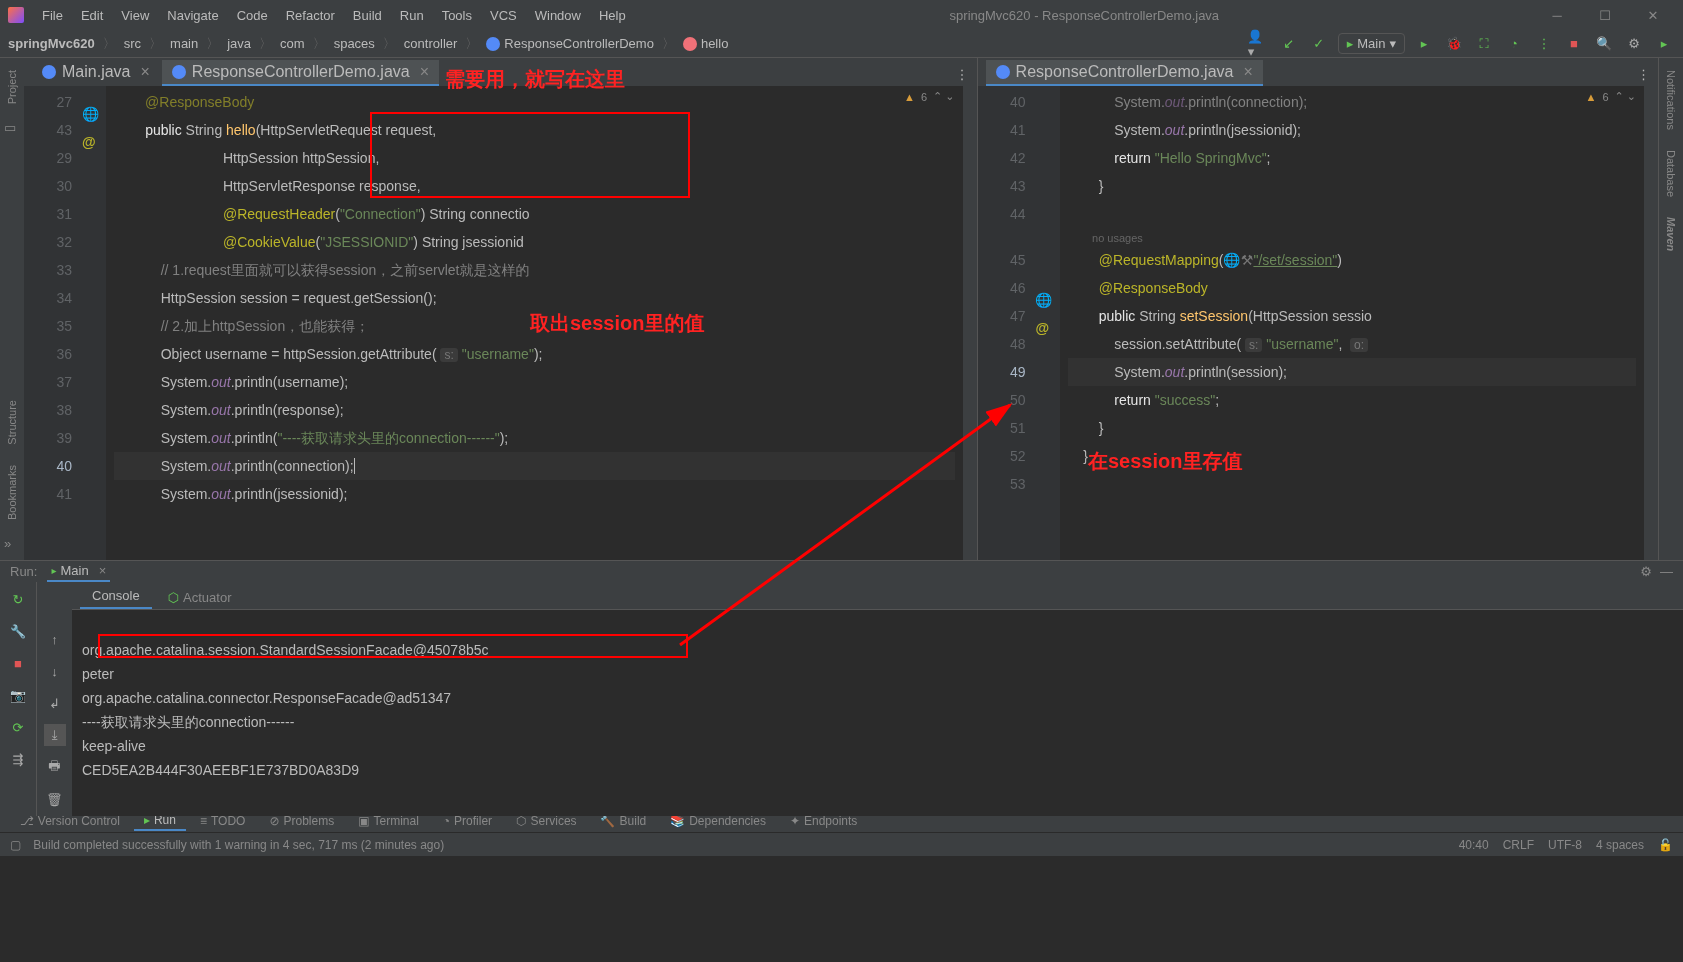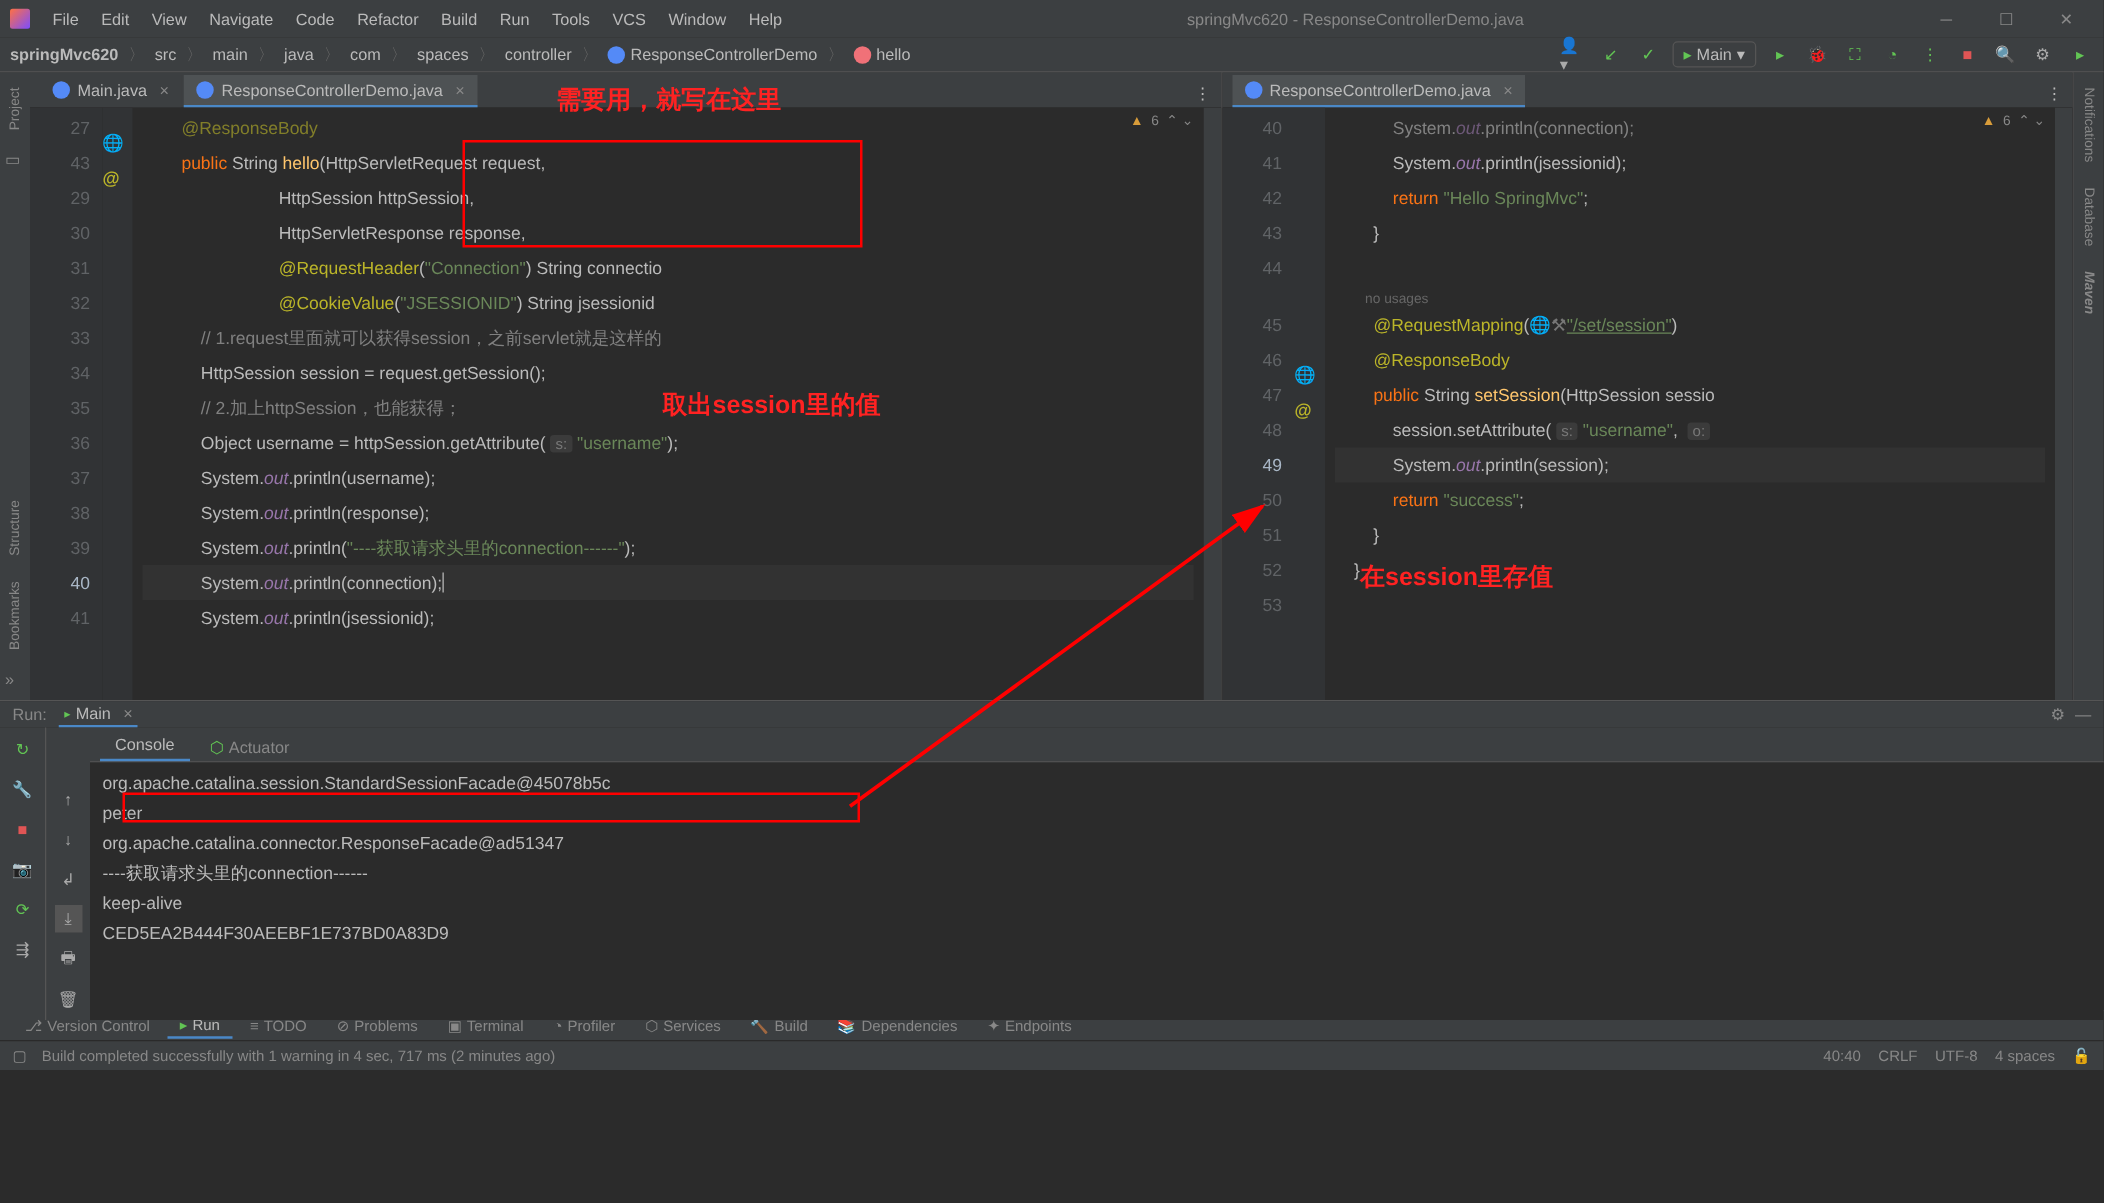--- a/index.html
+++ b/index.html
@@ -24,33 +24,33 @@
 .navbar .tools .run-config .tri { color: #62c554; }
 .main { display: flex; height: 502px; }
 .left-sidebar { width: 24px; background: #3c3f41; display:flex; flex-direction:column; align-items:center; padding-top:8px; gap:12px;}
 .left-sidebar .sbitem { writing-mode: vertical-rl; transform: rotate(180deg); color:#888; cursor:pointer; font-size:11px; padding:4px 2px;}
 .left-sidebar .sbicon { width:16px; height:16px; color:#888; cursor:pointer;}
 .right-sidebar { width: 24px; background: #3c3f41; display:flex; flex-direction:column; align-items:center; padding-top:8px; gap:12px;}
 .right-sidebar .sbitem { writing-mode: vertical-rl; color:#888; cursor:pointer; font-size:11px; padding:4px 2px;}
 .editors { flex: 1; display: flex; }
 .editor-pane { flex: 1; display: flex; flex-direction: column; border-right: 1px solid #555; min-width: 0; }
 .editor-tabs { height: 28px; background: #3c3f41; display: flex; align-items: flex-end; padding-left: 8px; gap: 2px; position: relative; }
-.editor-tab { height: 26px; padding: 0 10px; display: flex; align-items: center; gap: 6px; background: #3c3f41; border-bottom: 2px solid transparent; cursor: pointer; font-size: 13px; }
+.editor-tab { height: 26px; padding: 0 10px; display: flex; align-items: center; gap: 6px; background: #3c3f41; border-bottom: 2px solid transparent; cursor: pointer; font-size: 16px; }
 .editor-tab.active { border-bottom: 2px solid #4a88c7; background: #4e5254;}
 .editor-tab .ticon { width: 14px; height: 14px; border-radius: 50%; background: #548af7; }
 .editor-tab .close { color: #888; cursor: pointer; margin-left: 4px; }
 .code-area { flex: 1; display: flex; background: #2b2b2b; font-family: "JetBrains Mono","Consolas",monospace; font-size: 14px; overflow: hidden; position: relative; }
 .gutter { width: 58px; background: #313335; text-align: right; padding: 2px 10px 2px 4px; color: #606366; line-height: 28px; user-select: none;}
 .gutter .ln { height: 28px; }
 .gutter .ln.hl { color: #a9b7c6; }
 .icongut { width: 24px; background: #313335; line-height:28px;}
 .icongut div { height:28px; display:flex; align-items:center; justify-content:center;}
 .code { flex: 1; padding: 2px 8px; line-height: 28px; white-space: pre; overflow: hidden; position: relative;}
 .code .line { height: 28px; }
-.kw { color: #f97316; }
+.kw { color: #e5e5e5; }
 .str { color: #6a8759; }
 .fld { color: #9876aa; font-style: italic; }
 .com { color: #808080; }
 .ann { color: #bbb529; }
 .mth { color: #ffc66d; }
 .hint { color: #787878; background: #3b3b3b; padding: 0 4px; border-radius: 3px; font-size: 12px;}
 .scrollgut { width: 14px; background: #3c3f41; }
 .warn-badge { position: absolute; right: 22px; top: 4px; font-size: 11px; color: #888; display:flex; align-items:center; gap:6px;}
 .warn-badge .w { color:#d89c3a;}
 .run-panel { height: 248px; background: #2b2b2b; border-top: 1px solid #555; display: flex; flex-direction: column; }
@@ -318,21 +318,21 @@
     </div>
     <div class="run-toolbar2">
       <div style="height:30px;"></div>
       <div>↑</div>
       <div>↓</div>
       <div>↲</div>
       <div style="background:#555;">⤓</div>
       <div>🖶</div>
       <div>🗑</div>
     </div>
-    <div style="flex:1;display:flex;flex-direction:column;">
+    <div style="flex:1;display:flex;flex-direction:column;gap:24px;">
       <div class="run-tabs" style="padding-left:8px;">
         <div class="run-tab active">Console</div>
         <div class="run-tab"><span class="aicon">⬡</span><span>Actuator</span></div>
       </div>
       <div class="console" id="console"><div class="cline">org.apache.catalina.session.StandardSessionFacade@45078b5c</div><div class="cline">peter</div><div class="cline">org.apache.catalina.connector.ResponseFacade@ad51347</div><div class="cline">----获取请求头里的connection------</div><div class="cline">keep-alive</div><div class="cline">CED5EA2B444F30AEEBF1E737BD0A83D9</div></div>
     </div>
   </div>
 </div>
 
 <div class="bottom-tabs">

